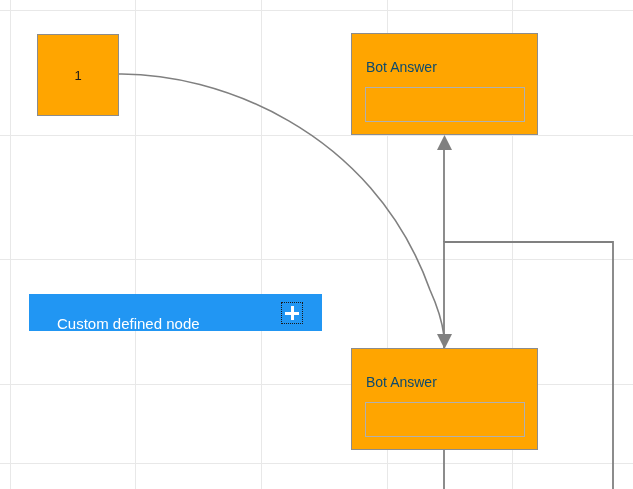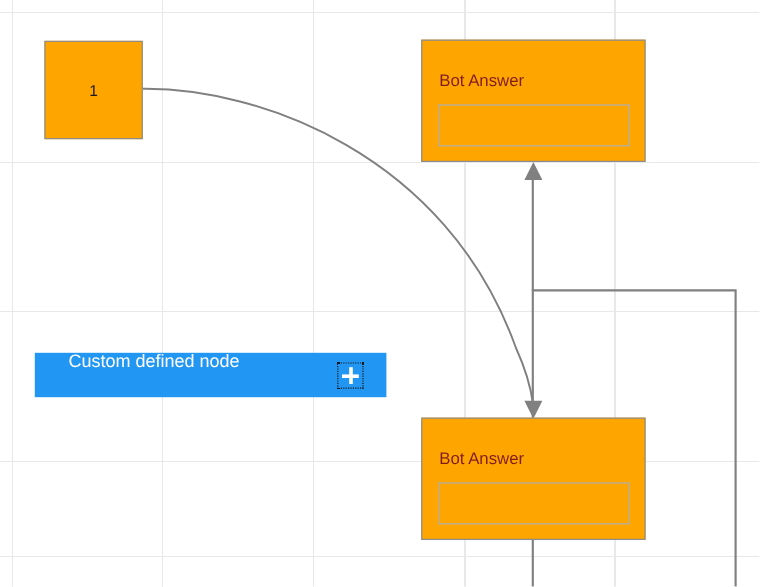--- a/index.html
+++ b/index.html
@@ -48,21 +48,21 @@
     width: 187px;
     height: 102px;
   }
   .bot-node.top { top: 33px; }
   .bot-node.bottom { top: 348px; }
   .bot-title {
     position: absolute;
     left: 14px;
     top: 26px;
     font-size: 14px;
-    color: #7f1d1d;
+    color: #0c4a6e;
     line-height: 1;
     white-space: nowrap;
   }
   .bot-slot {
     position: absolute;
     left: 13px;
     top: 53px;
     width: 160px;
     height: 35px;
     box-sizing: border-box;
@@ -70,21 +70,21 @@
     background: transparent;
   }
   .palette-item {
     position: absolute;
     left: 29px;
     top: 294px;
     width: 293px;
     height: 37px;
     background: #2196f3;
     display: flex;
-    align-items: flex-start;
+    align-items: flex-end;
   }
   .palette-label {
     margin-left: 28px;
     font-size: 15px;
     color: #ffffff;
     line-height: 1;
     white-space: nowrap;
   }
   .palette-add {
     position: absolute;

